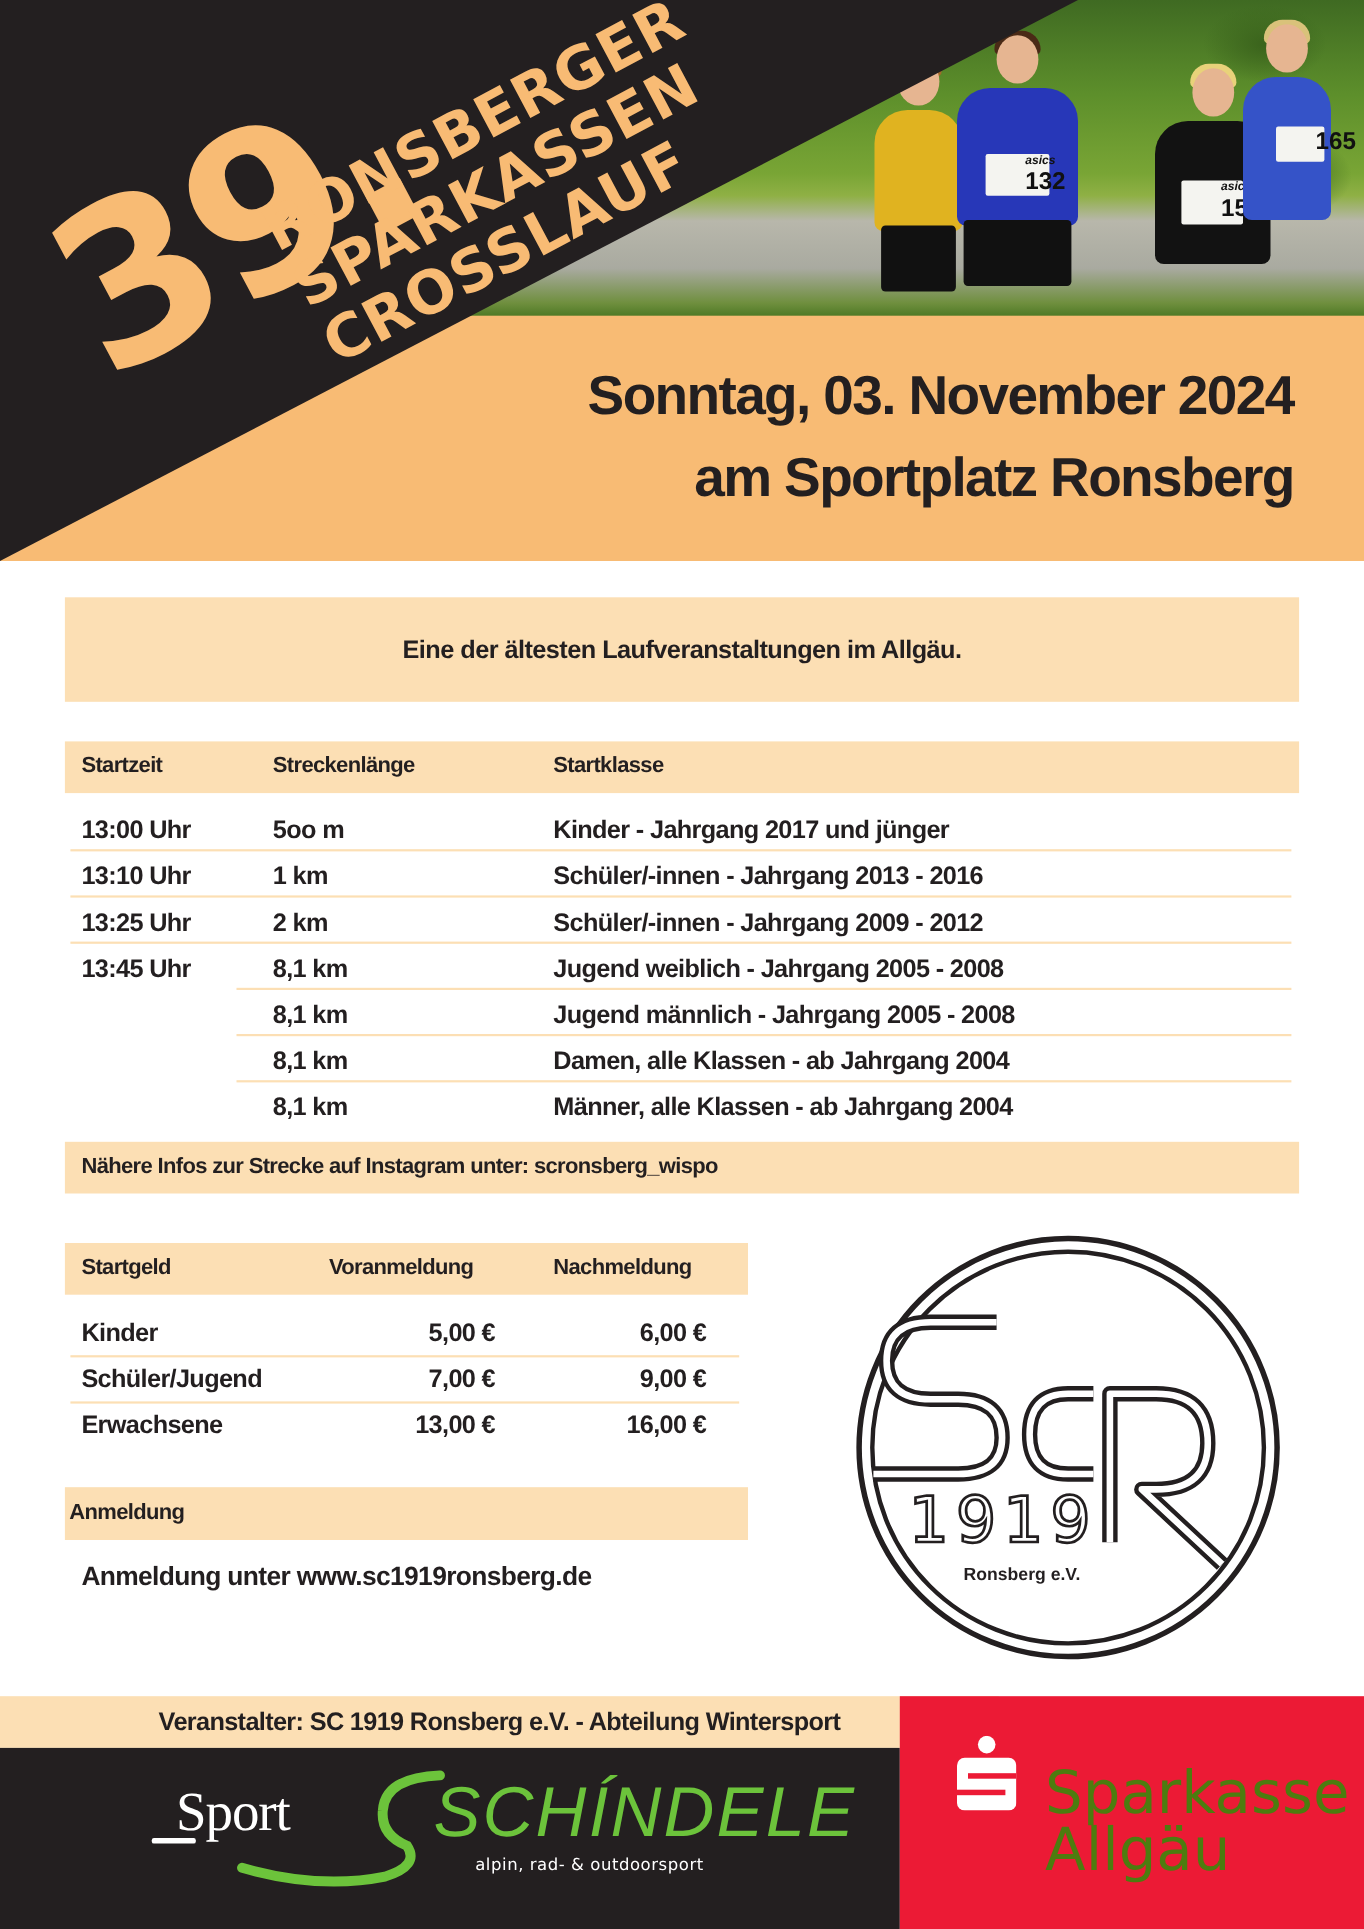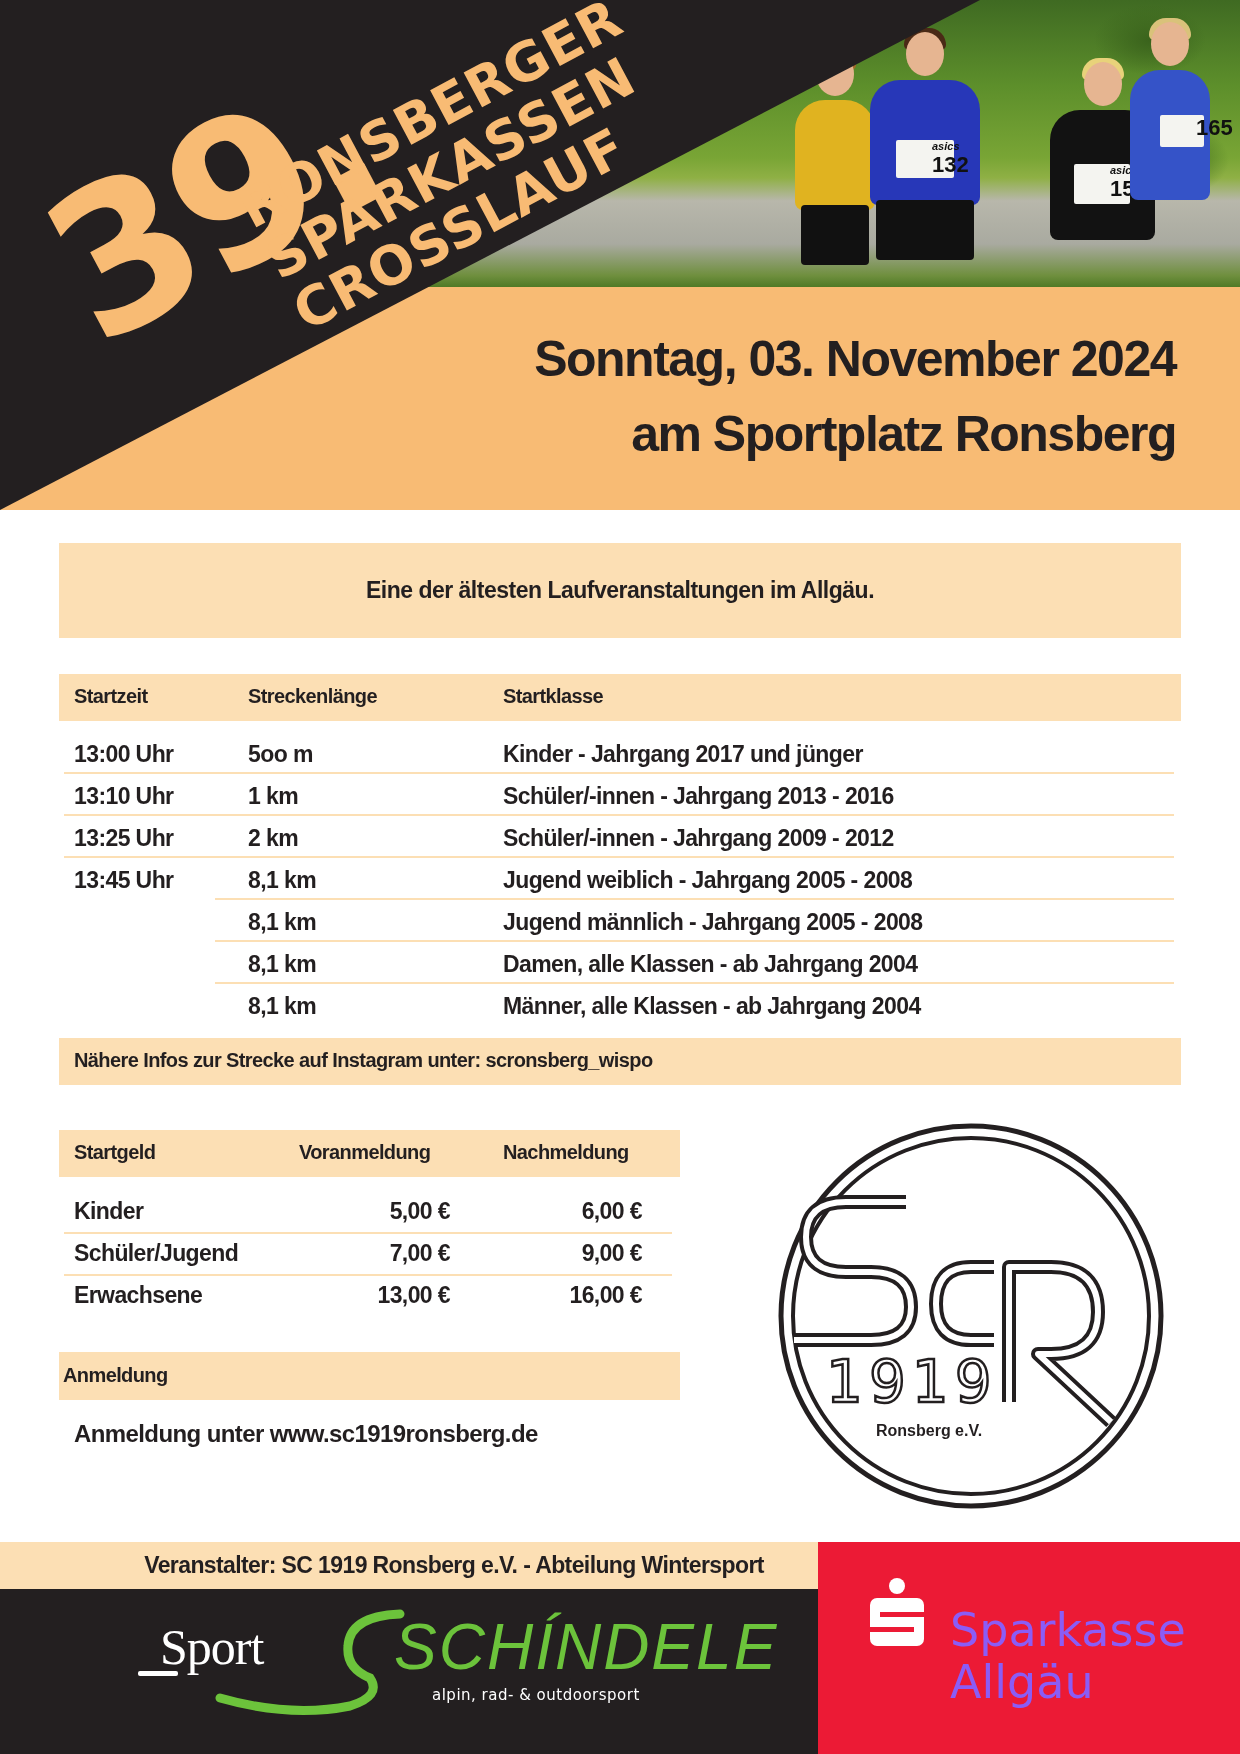--- a/index.html
+++ b/index.html
@@ -65,21 +65,21 @@
   .organizer { position: absolute; left: 0; top: 1542px; width: 908px; height: 47px; background: #fcdfb4; display: flex; align-items: center; justify-content: center; }
   .organizer span { font-weight: bold; font-size: 23px; letter-spacing: -0.6px; white-space: nowrap; }
   .sponsor-dark { position: absolute; left: 0; top: 1589px; width: 818px; height: 165px; background: #231f20; }
   .sponsor-red { position: absolute; left: 818px; top: 1542px; width: 422px; height: 212px; background: #ec1a35; }
 
   .sport-word { position: absolute; left: 160px; top: 1618px; color: #ffffff; font-family: Liberation Serif, serif; font-size: 50px; letter-spacing: -1px; }
   .sport-underline { position: absolute; left: 138px; top: 1671px; width: 40px; height: 5px; background: #fff; border-radius: 2px; }
   .schindele { position: absolute; left: 350px; top: 1610px; color: #6cc33b; font-family: Liberation Sans, sans-serif; font-style: italic; font-size: 64px; letter-spacing: 2px; margin-left: 44px; }
   .schindele-sub { position: absolute; left: 432px; top: 1686px; color: #ffffff; font-family: "DejaVu Sans", sans-serif; font-size: 15px; letter-spacing: 0.5px; white-space: nowrap; }
 
-  .sparkasse-text { position: absolute; left: 950px; top: 1604px; color: #8b5cf6; font-family: "DejaVu Sans", sans-serif; font-size: 46px; line-height: 52px; }
+  .sparkasse-text { position: absolute; left: 950px; top: 1604px; color: #4d7c0f; font-family: "DejaVu Sans", sans-serif; font-size: 54px; line-height: 52px; }
 </style>
 </head>
 <body>
 
 <div class="header">
   <div class="photo">
     <div class="foliage"></div>
 
     <div class="runner" style="left:795px;top:100px;width:80px;height:110px;background:#e0b320;">
       <div class="hair" style="background:#a26a2a;"></div>

